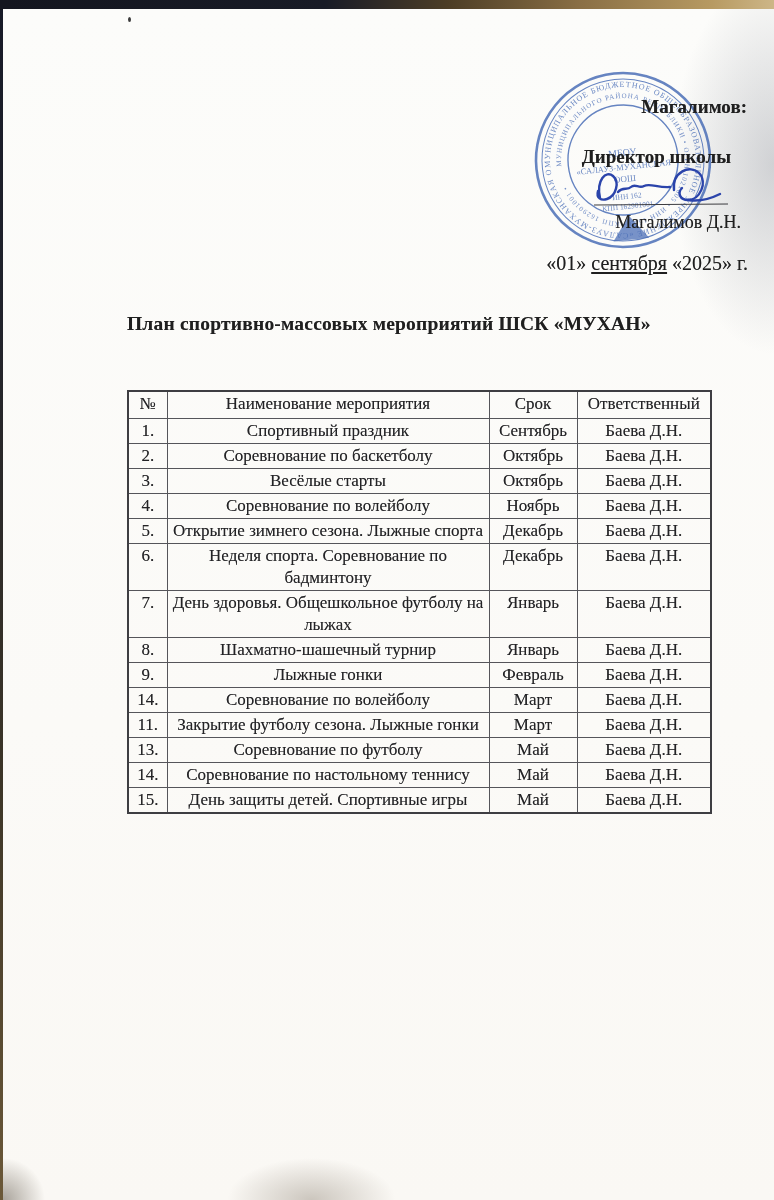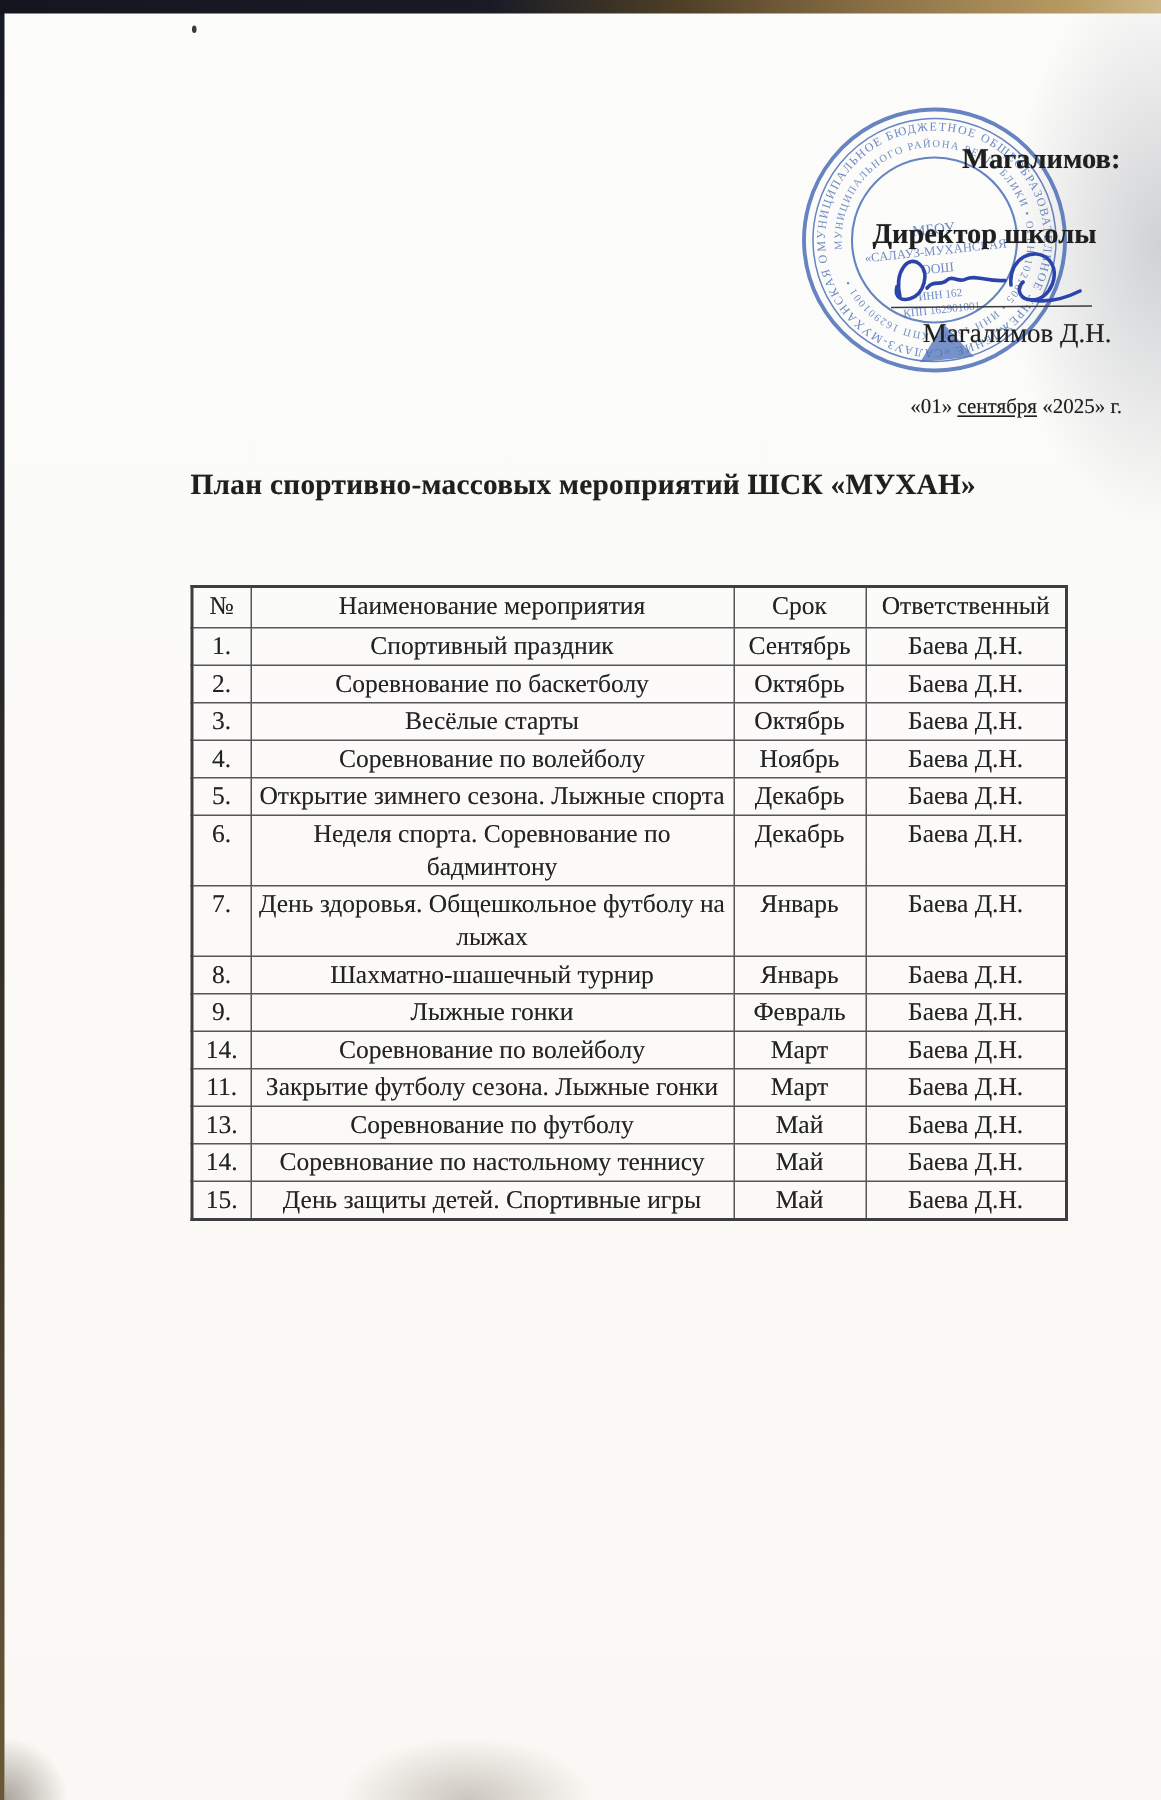--- a/index.html
+++ b/index.html
@@ -19,21 +19,21 @@
       radial-gradient(120px 60px at 40% 100%, rgba(96,82,64,.30), rgba(96,82,64,0) 70%),
       radial-gradient(60px 60px at 0% 100%, rgba(70,60,46,.45), rgba(70,60,46,0) 70%),
       linear-gradient(180deg,#fcfcfa 0%,#fbfaf7 60%,#faf8f4 100%);
   }
   .speck{position:absolute;left:128px;top:17px;width:3px;height:5px;background:#3a3a3a;border-radius:50%;}
   .ink{color:#1f1f1f;text-shadow:0 0 .5px rgba(20,20,20,.45);}
   .approve{position:absolute;right:27px;top:96px;font-size:19px;font-weight:bold;z-index:5;}
   .position{position:absolute;right:43px;top:146px;font-size:19px;font-weight:bold;z-index:5;}
   .sign-line{position:absolute;right:46px;top:204px;width:134px;border-top:1.7px solid #3c3c40;z-index:4;transform:rotate(-.4deg);}
   .signatory{position:absolute;right:33px;top:212px;font-size:18px;z-index:5;}
-  .dateline{position:absolute;right:26px;top:264px;font-size:14px;z-index:5;white-space:nowrap;}
+  .dateline{position:absolute;right:26px;top:252px;font-size:20px;z-index:5;white-space:nowrap;}
   .dateline .month{text-decoration:underline;text-underline-offset:2px;}
   .stamp{position:absolute;left:531px;top:66px;width:184px;height:188px;z-index:2;opacity:.92;transform:rotate(-6deg);}
   .signature{position:absolute;left:578px;top:158px;width:164px;height:58px;z-index:6;}
   .doc-title{
     position:absolute;left:127px;top:313px;width:585px;
     font-size:19.5px;font-weight:bold;letter-spacing:.2px;z-index:3;
   }
   table.events{
     position:absolute;left:127px;top:390px;width:585px;z-index:3;
     border-collapse:collapse;border:2px solid #3e3e42;

